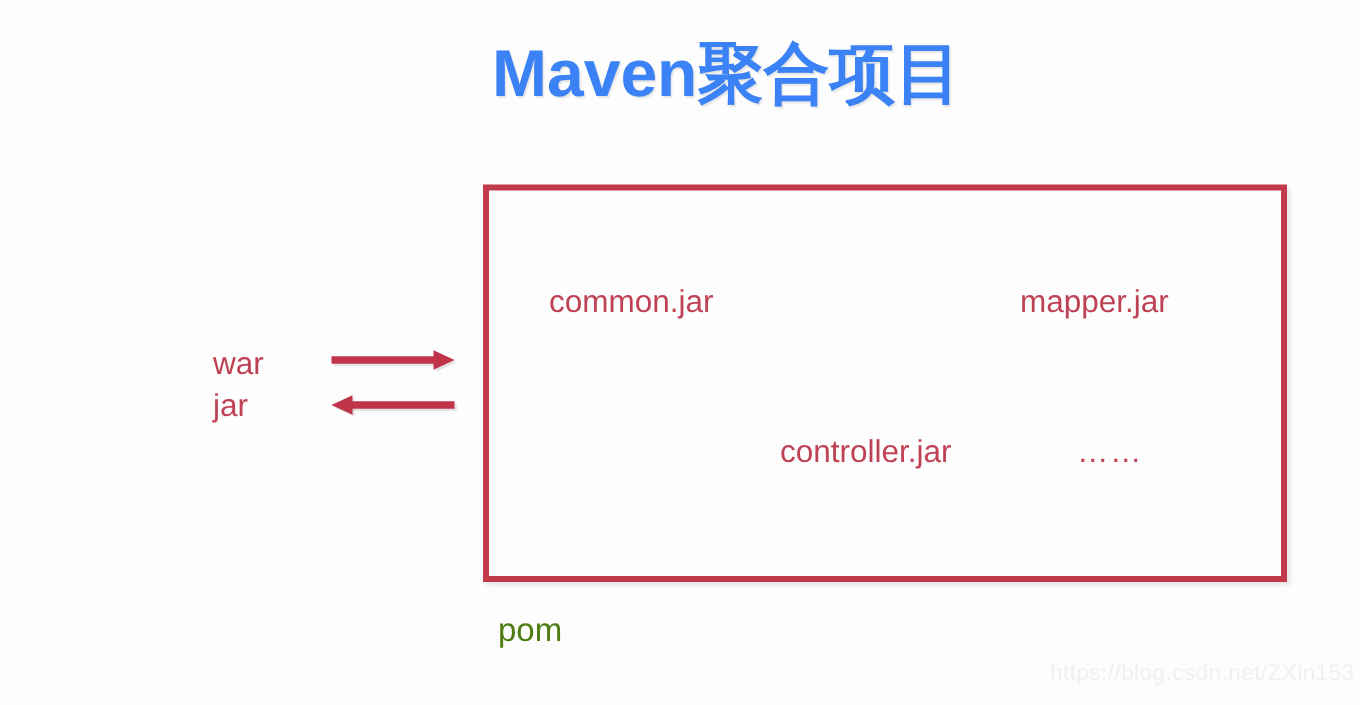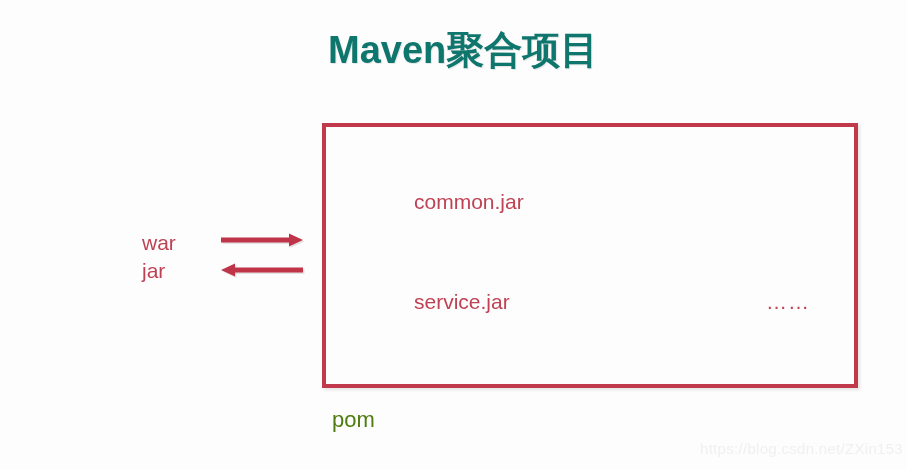--- a/index.html
+++ b/index.html
@@ -16,23 +16,23 @@
     height: 470px;
     background: #fdfdfd;
     overflow: hidden;
   }
 
   
   #title {
     position: absolute;
     left: 328px;
     top: 26px;
-    font-size: 38px;
+    font-size: 44px;
     font-weight: bold;
-    color: #0f766e;
+    color: #3b82f6;
     letter-spacing: 0px;
     white-space: nowrap;
     line-height: 48px;
     text-shadow: 1px 1px 1px rgba(0,0,0,0.10);
   }
 
   
   #aggregate-box {
     position: absolute;
     left: 322px;
@@ -44,21 +44,20 @@
     background: #fdfdfd;
     box-shadow: 2px 2px 3px rgba(0,0,0,0.10);
   }
 
   .module-label {
     position: absolute;
     font-size: 21px;
     color: #bf4254;
     white-space: nowrap;
     line-height: 26px;
-    margin-left: 48px;
   }
 
   
   #module-common  { left: 366px; top: 189px; }
   #module-pojo    { left: 538px; top: 189px; }
   #module-mapper  { left: 680px; top: 189px; }
   
   #module-service    { left: 366px; top: 289px; }
   #module-controller { left: 520px; top: 289px; }
   #module-ellipsis   { left: 718px; top: 289px; letter-spacing: 1px; }
@@ -110,22 +109,23 @@
 </head>
 <body>
 
 <div id="canvas">
 
   <div id="title">Maven聚合项目</div>
 
   <div id="aggregate-box"></div>
 
   <div class="module-label" id="module-common">common.jar</div>
+  <div class="module-label" id="module-mapper">mapper.jar</div>
 
-  <div class="module-label" id="module-service">service.jar</div>
+  <div class="module-label" id="module-controller">controller.jar</div>
   <div class="module-label" id="module-ellipsis">……</div>
 
   <div id="pom-label">pom</div>
 
   <div class="pkg-label" id="pkg-war">war</div>
   <div class="pkg-label" id="pkg-jar">jar</div>
 
   <svg class="arrow-svg" id="arrow-war" viewBox="0 0 88 22">
     <g transform="translate(1,1)">
       <line x1="2" y1="10" x2="72" y2="10" stroke="rgba(0,0,0,0.10)" stroke-width="5" transform="translate(1.5,1.5)"></line>

